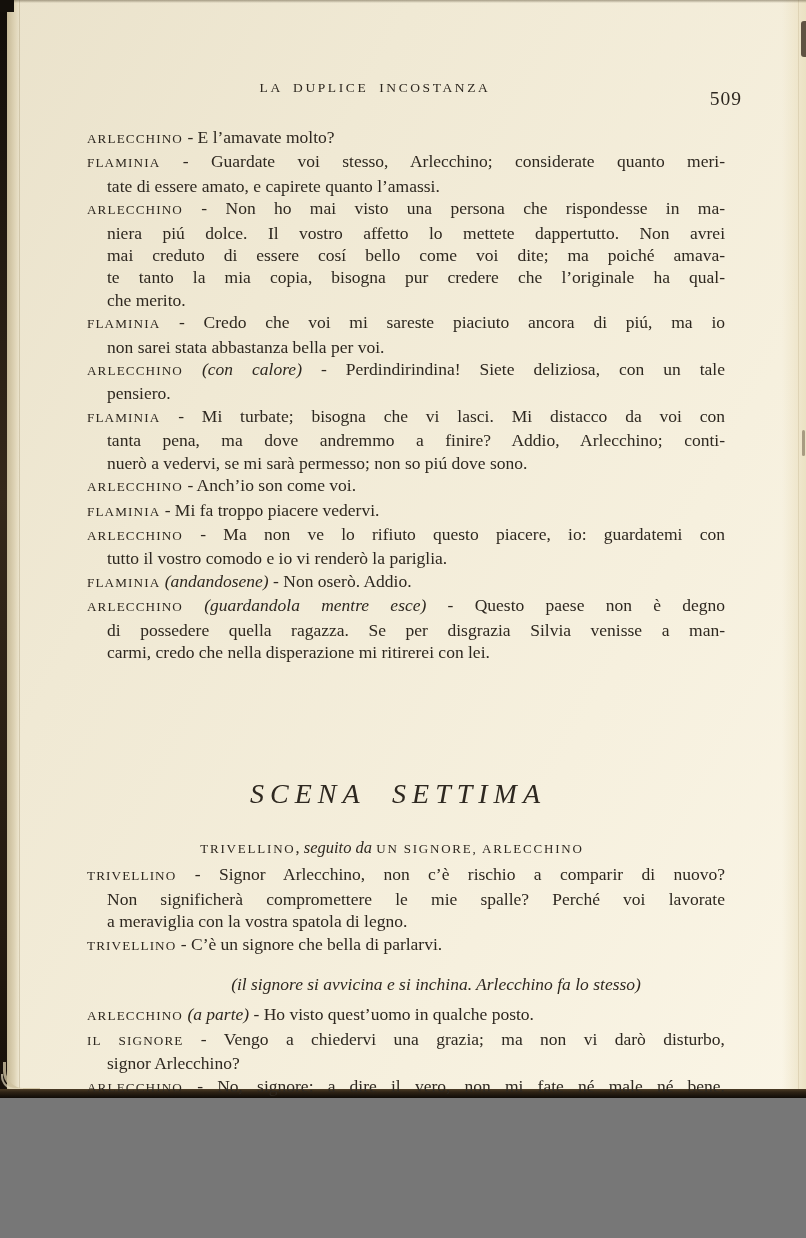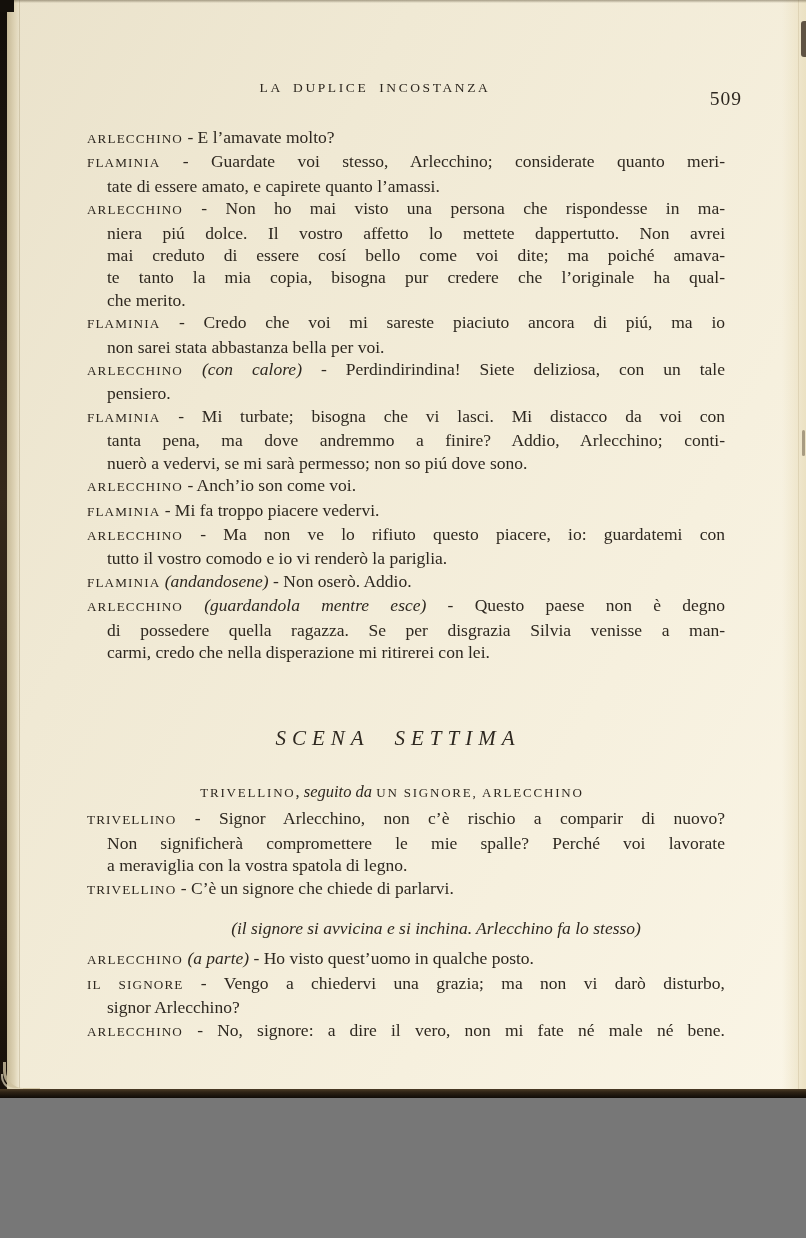--- a/index.html
+++ b/index.html
@@ -43,22 +43,22 @@
   .page-number  { position:absolute; right:0; top:12px; font-size:19.5px; letter-spacing:1px; }
 
   
   .text-block { position:absolute; left:87px; top:126px; width:638px; }
   .line { font-size:17.5px; line-height:22.4px; }
   .line.just { text-align:justify; text-align-last:justify; }
   .line.indent { padding-left:20px; }
   .sc { font-size:13.2px; letter-spacing:1.1px; }
   .it { font-style:italic; }
 
-  .scene-heading { margin-top:61px; text-align:center; font-style:italic;
-    font-size:21px; line-height:28px; letter-spacing:6px; word-spacing:14px;
+  .scene-heading { margin-top:117px; text-align:center; font-style:italic;
+    font-size:28px; line-height:28px; letter-spacing:6px; word-spacing:14px;
     transform:translateX(-8px); }
   .cast-line { margin-top:26px; text-align:center; font-size:16.5px; line-height:28px;
     transform:translateX(-14px); }
   .cast-line .sc { font-size:13px; letter-spacing:1.8px; }
   .direction-line { margin-top:16px; margin-bottom:8px; text-align:center;
     font-size:17.5px; line-height:22.4px; transform:translateX(30px); }
 </style>
 </head>
 <body>
 
@@ -132,21 +132,21 @@
       </div>
       <div class="scene-heading">SCENA SETTIMA</div>
       <div class="cast-line"><span class="sc">TRIVELLINO</span><span>, </span><span class="it">seguito da</span><span> </span><span class="sc">UN SIGNORE, ARLECCHINO</span></div>
       <div>
         <div>
           <div class="line just"><span class="sc">TRIVELLINO</span><span> - Signor Arlecchino, non c’è rischio a comparir di nuovo?</span></div>
           <div class="line indent just"><span>Non significherà compromettere le mie spalle? Perché voi lavorate</span></div>
           <div class="line indent"><span>a meraviglia con la vostra spatola di legno.</span></div>
         </div>
         <div>
-          <div class="line"><span class="sc">TRIVELLINO</span><span> - C’è un signore che chiede di parlarvi.</span></div>
+          <div class="line"><span class="sc">TRIVELLINO</span><span> - C’è un signore che bella di parlarvi.</span></div>
         </div>
       </div>
       <div class="direction-line"><span class="it">(il signore si avvicina e si inchina. Arlecchino fa lo stesso)</span></div>
       <div>
         <div>
           <div class="line"><span class="sc">ARLECCHINO</span><span> </span><span class="it">(a parte)</span><span> - Ho visto quest’uomo in qualche posto.</span></div>
           <div class="line just"><span class="sc">IL SIGNORE</span><span> - Vengo a chiedervi una grazia; ma non vi darò disturbo,</span></div>
           <div class="line indent"><span>signor Arlecchino?</span></div>
         </div>
         <div>

